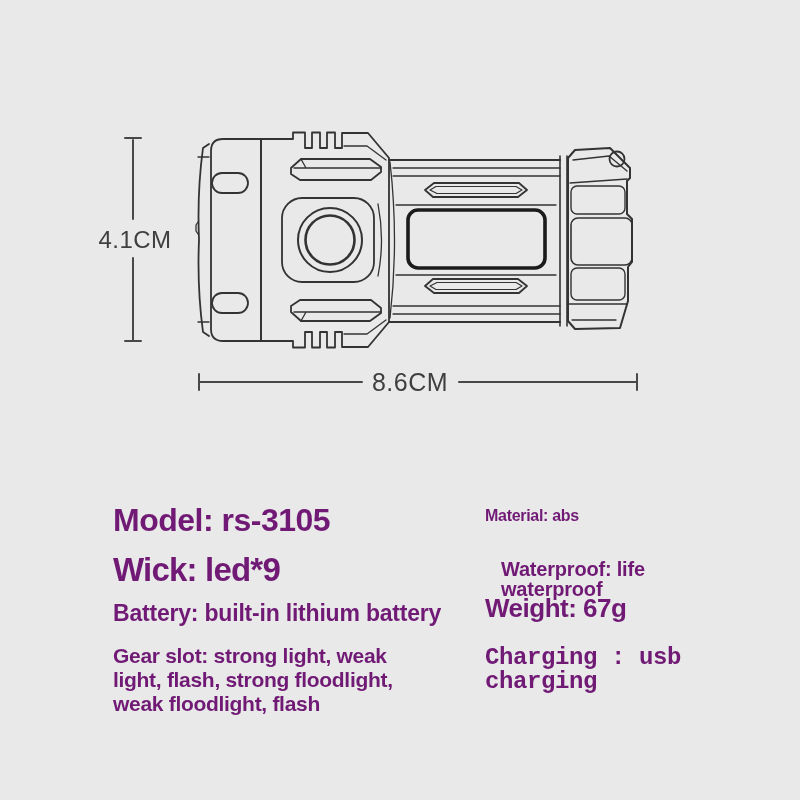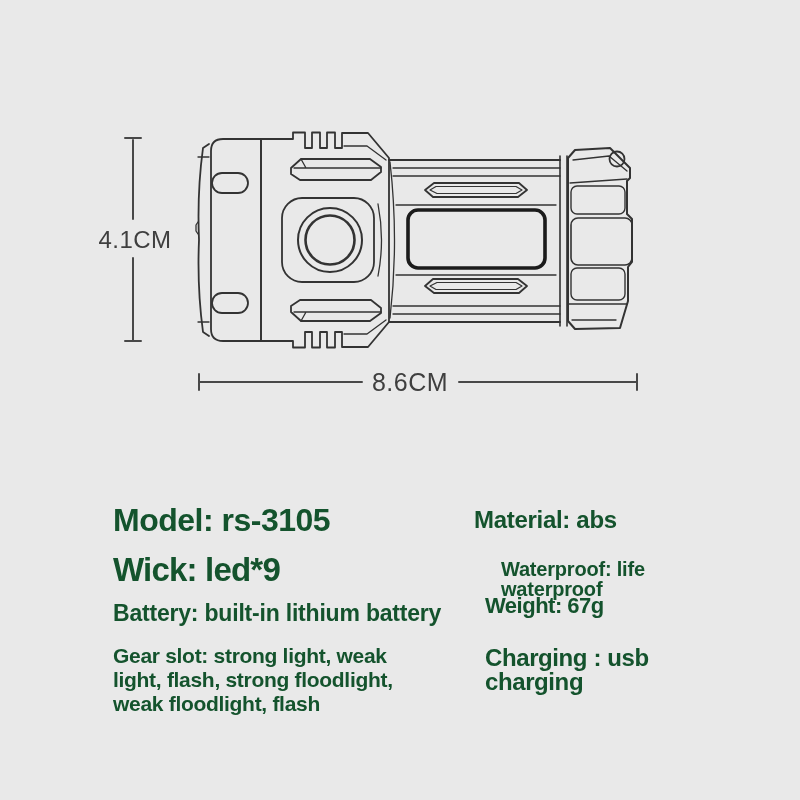--- a/index.html
+++ b/index.html
@@ -6,31 +6,31 @@
   .canvas{
     position:relative;width:724px;height:800px;background:#e9e9e9;
     overflow:hidden;font-family:"Liberation Sans",sans-serif;
   }
   .diagram-svg{position:absolute;left:0;top:0;}
   .dim-label{
     font-family:"Liberation Sans",sans-serif;
     fill:#3f3f3f;letter-spacing:0.5px;
   }
   .spec{
-    position:absolute;line-height:1;font-weight:bold;color:#14532d;
+    position:absolute;line-height:1;font-weight:bold;color:#701a75;
     white-space:pre-line;
   }
   .spec-model    {left:113px;top:504px;font-size:32px;letter-spacing:-0.5px;}
   .spec-wick     {left:113px;top:553px;font-size:33px;letter-spacing:-0.8px;}
   .spec-battery  {left:113px;top:602px;font-size:23px;letter-spacing:-0.2px;}
   .spec-gear     {left:113px;top:644px;font-size:21px;letter-spacing:-0.3px;line-height:24px;}
-  .spec-material {left:474px;top:508px;font-size:24px;letter-spacing:-0.3px;}
+  .spec-material {left:485px;top:508px;font-size:16px;letter-spacing:-0.3px;}
   .spec-water    {left:485px;top:559px;font-size:20px;letter-spacing:-0.2px;margin-left:16px;}
-  .spec-weight   {left:485px;top:595px;font-size:22px;letter-spacing:-0.5px;}
-  .spec-charging {left:485px;top:646px;font-size:24px;letter-spacing:-0.4px;}
+  .spec-weight   {left:485px;top:595px;font-size:26px;letter-spacing:-0.5px;}
+  .spec-charging {left:485px;top:646px;font-size:24px;letter-spacing:-0.4px;font-family:Liberation Mono, monospace;}
 </style>
 </head>
 <body>
 
 <div class="canvas">
 
   <svg class="diagram-svg" width="800" height="460" viewBox="0 0 800 460">
 
     <g stroke="#333333" fill="none" stroke-width="1.8" stroke-linejoin="round" stroke-linecap="round">
 

